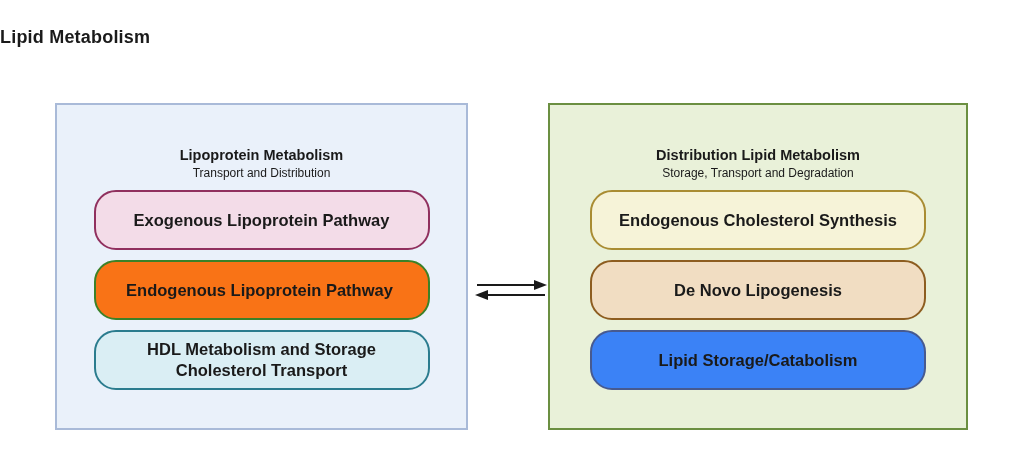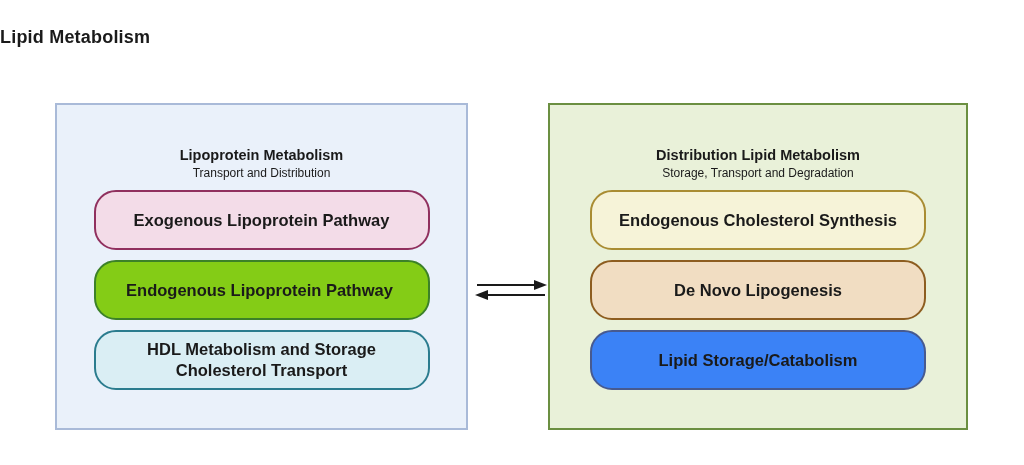--- a/index.html
+++ b/index.html
@@ -89,21 +89,21 @@
 
   <section class="panel panel-left" style="background-color: rgb(234, 241, 250); border-color: rgb(169, 186, 216);">
     <div class="panel-head">
       <div class="panel-heading">Lipoprotein Metabolism</div>
       <div class="panel-subheading">Transport and Distribution</div>
     </div>
     <div class="boxes">
       <div class="pathway-box" style="background-color: rgb(243, 220, 232); border-color: rgb(144, 48, 94);">
         <span>Exogenous Lipoprotein Pathway</span>
       </div>
-      <div class="pathway-box" style="background-color: #84cc16; border-color: rgb(60, 129, 40); padding-left: 8px;">
+      <div class="pathway-box" style="background-color: #f97316; border-color: rgb(60, 129, 40); padding-left: 8px;">
         <span>Endogenous Lipoprotein Pathway</span>
       </div>
       <div class="pathway-box" style="background-color: rgb(218, 238, 244); border-color: rgb(43, 124, 142);">
         <span>HDL Metabolism and Storage Cholesterol Transport</span>
       </div>
     </div>
   </section>
 
   <div class="equilibrium-arrow">
     <svg width="72" height="24" viewBox="0 0 72 24" aria-hidden="true">

